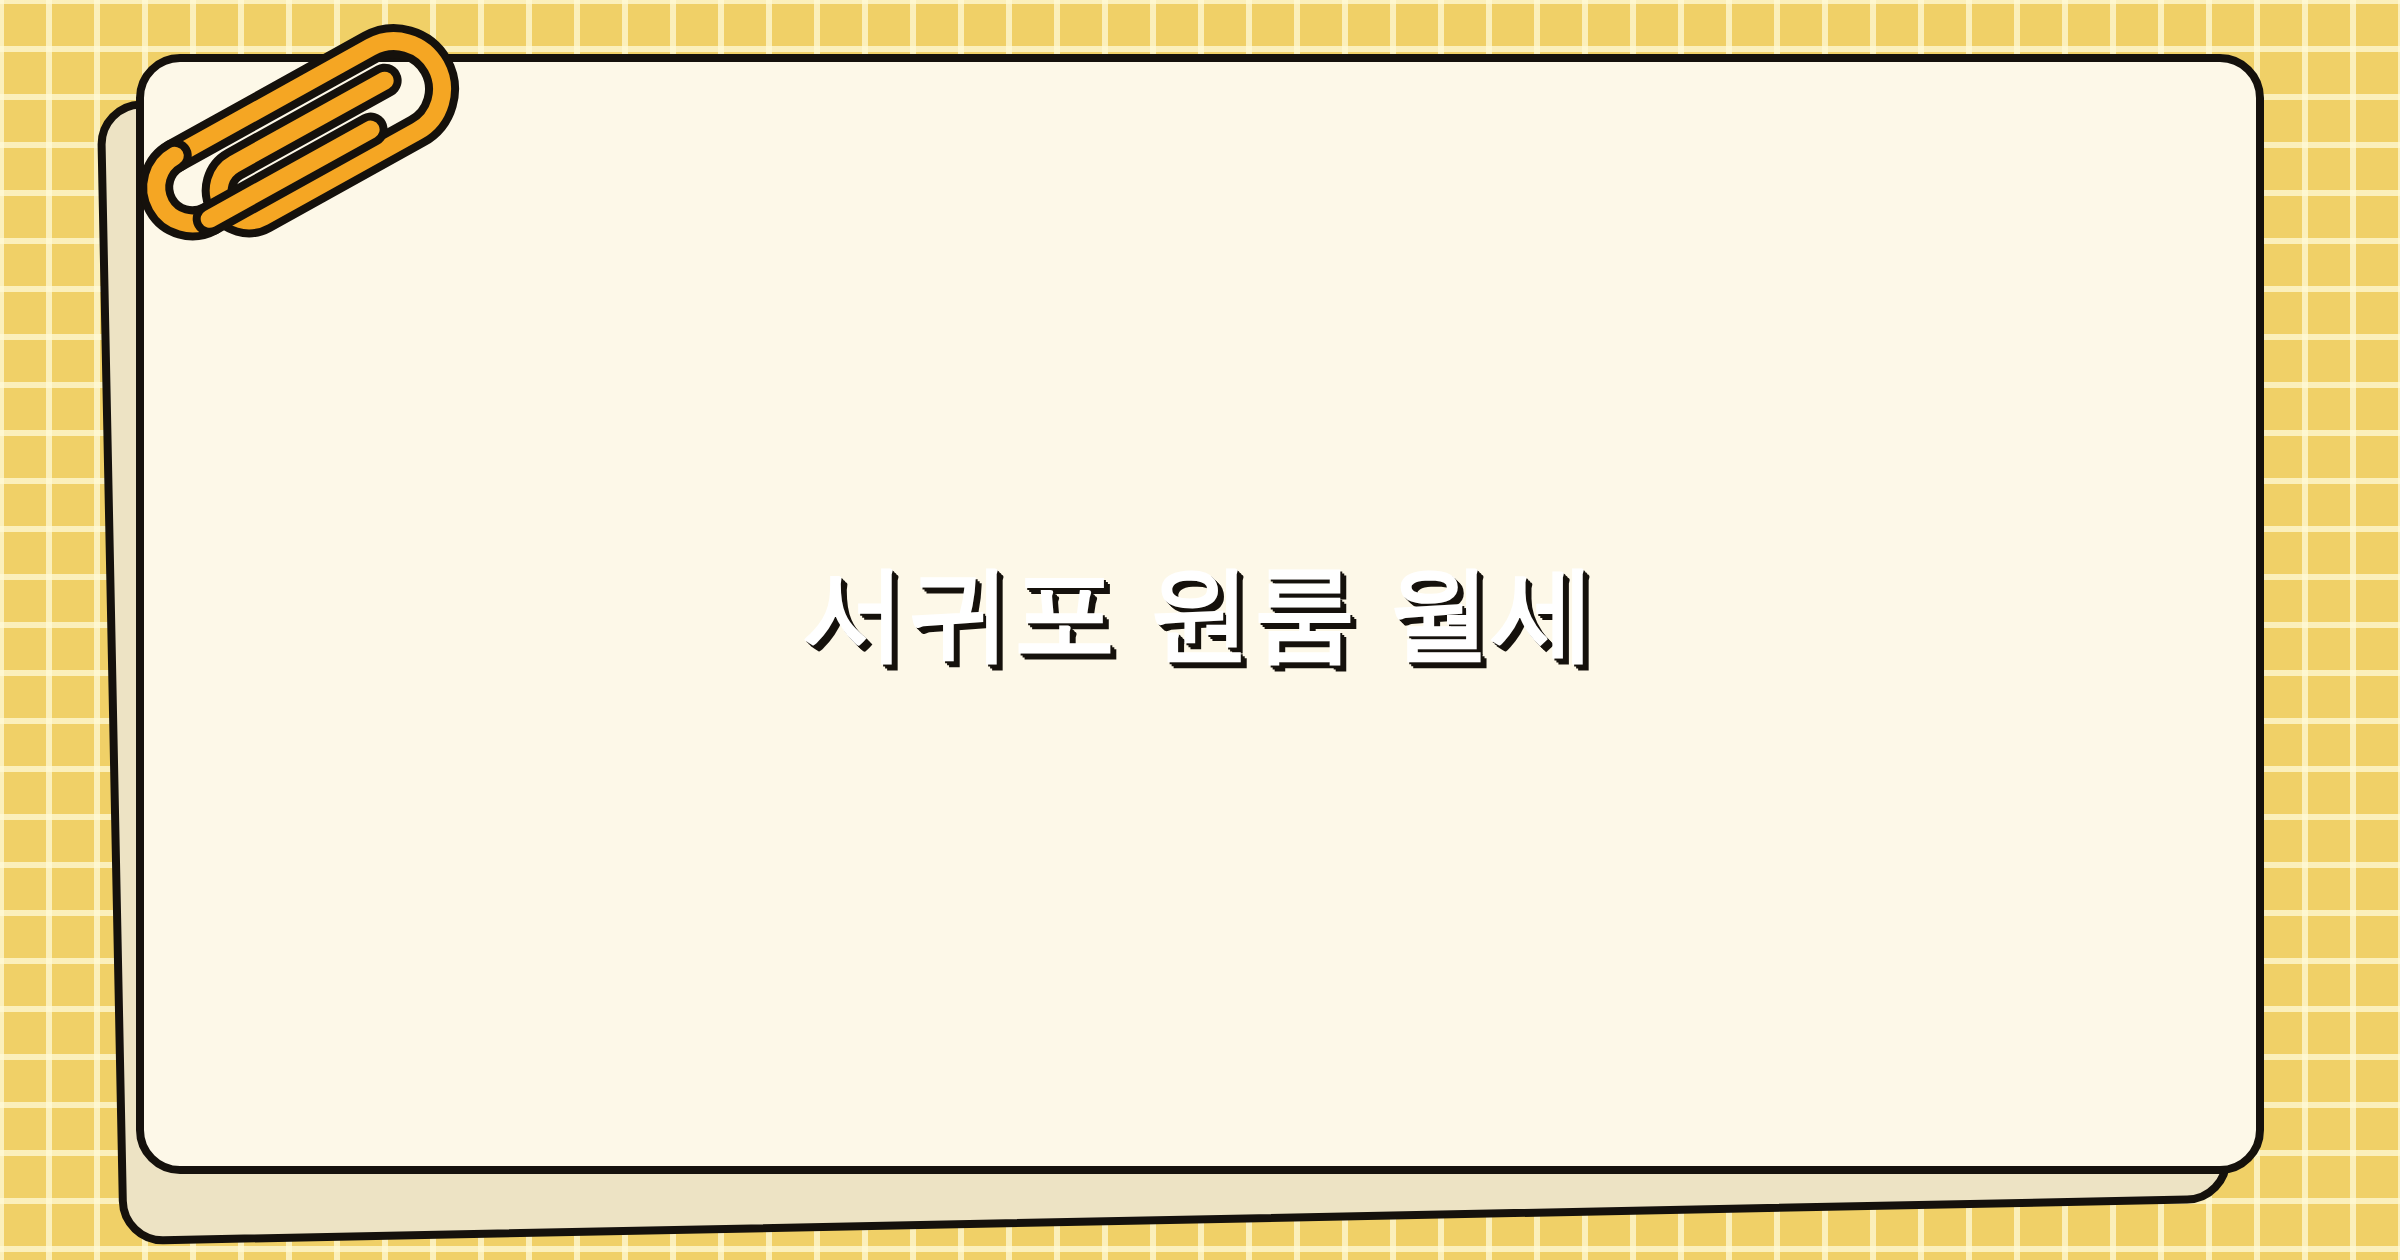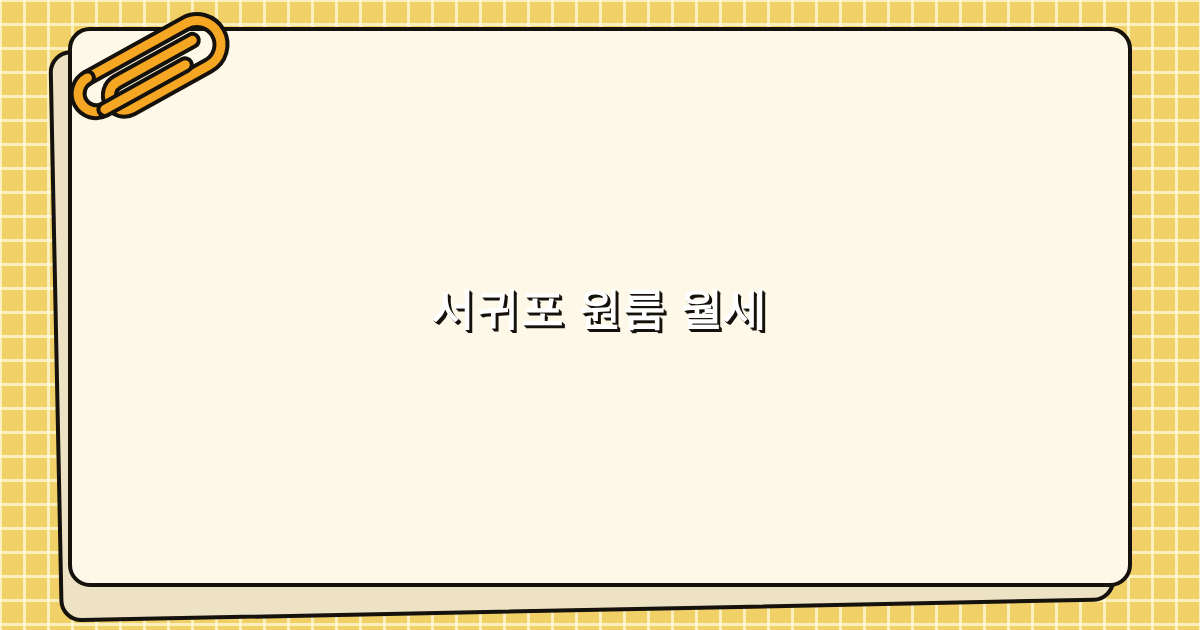--- a/index.html
+++ b/index.html
@@ -51,21 +51,21 @@
     background: #fdf8e8;
     border: 4px solid #15110c;
     border-radius: 22px;
     box-sizing: border-box;
     display: flex;
     align-items: center;
     justify-content: center;
   }
 
   .card-title {
-    font-size: 44px;
+    font-size: 52px;
     font-weight: bold;
     color: #ffffff;
     letter-spacing: 0.5px;
     text-align: center;
     line-height: 1.25;
     text-shadow:
       2px 2px 0 #15110c,
       3px 3px 0 #15110c,
       1px 1px 0 #15110c;
     white-space: pre-wrap;

